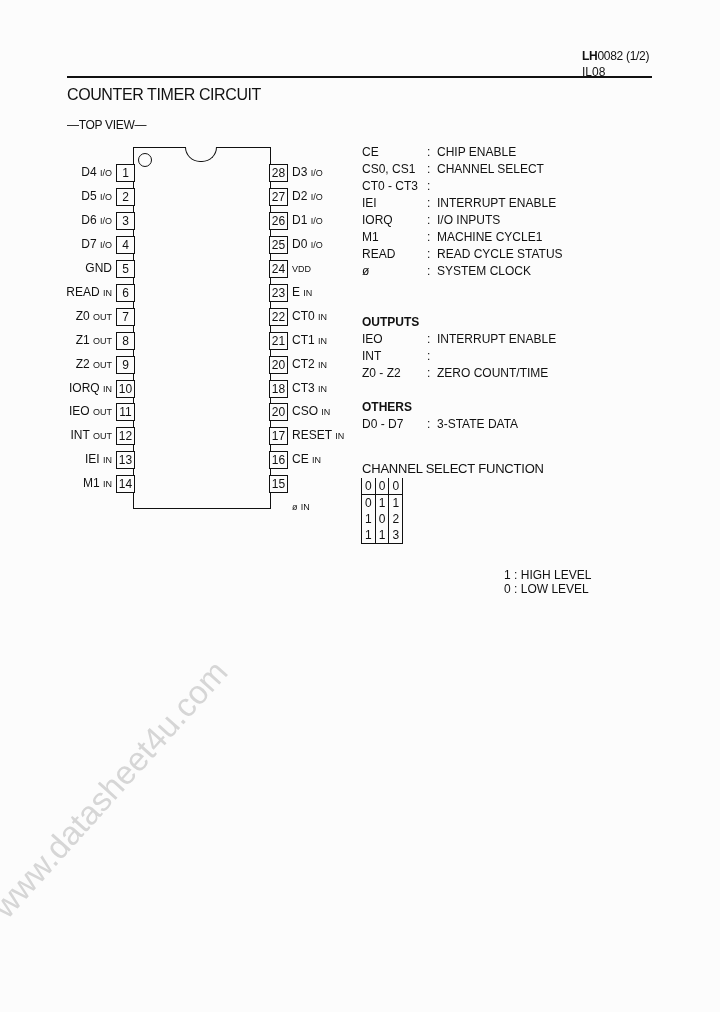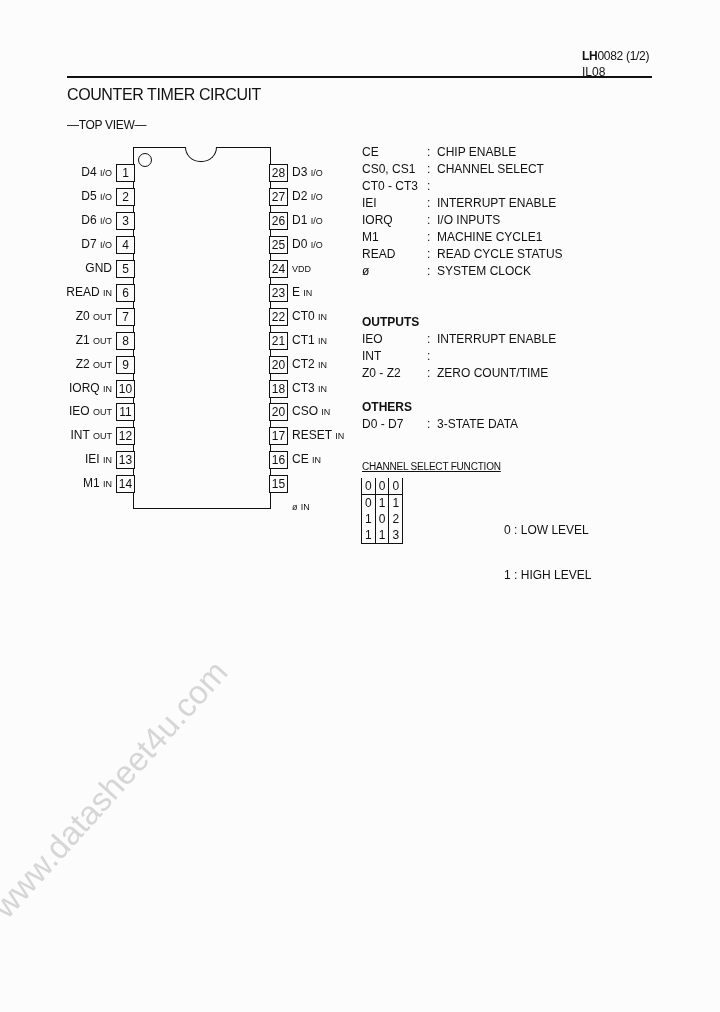--- a/index.html
+++ b/index.html
@@ -23,21 +23,21 @@
   .plabel-r { position:absolute; left:292px; font-size:12px; line-height:16px; white-space:nowrap; }
   .sm { font-size:9px; }
 
   .sec { position:absolute; left:362px; font-size:12px; line-height:17px; }
   .sec .head { font-weight:bold; }
   .row { display:flex; white-space:nowrap; }
   .row .k { width:65px; }
   .row .c { width:10px; }
   .row .v { }
 
-  .cs-title { position:absolute; left:362px; top:461px; font-size:10px; letter-spacing:-0.2px;text-decoration:underline; }
+  .cs-title { position:absolute; left:362px; top:461px; font-size:13px; letter-spacing:-0.2px; }
   table.cs { position:absolute; left:361px; top:478px; border-collapse:collapse; font-size:12px; }
   table.cs td, table.cs th { border-left:1px solid #111; border-right:1px solid #111; padding:0 3px; text-align:center; font-weight:normal; line-height:16px; }
   table.cs th { border-top:1px solid #111; border-bottom:2px solid #111; height:34px; }
   table.cs tr.r0 td { border-bottom:1px solid #111; }
   table.cs tr.last td { border-bottom:1px solid #111; }
   .legend { position:absolute; left:504px; font-size:12px; white-space:nowrap; }
 
   .wm1 { position:absolute; left:-15px; top:900px; font-size:33px; color:#d6d6d6; transform:rotate(-48deg); transform-origin:left top; white-space:nowrap;
          -webkit-text-stroke:0; letter-spacing:0; }
 </style>
@@ -260,16 +260,16 @@
         <td>2</td>
   </tr>
   <tr class="last">
     <td>1</td>
         <td>1</td>
         <td>3</td>
   </tr>
 </tbody>
   </table>
 
-<div class="legend" style="top:523px"><span>0</span> <span>:</span> <span>LOW LEVEL</span></div>
+<div class="legend" style="top:582px"><span>0</span> <span>:</span> <span>LOW LEVEL</span></div>
 <div class="legend" style="top:568px"><span>1</span> <span>:</span> <span>HIGH LEVEL</span></div>
 
 <div class="wm1">www.datasheet4u.com</div>
 
 </body></html>

